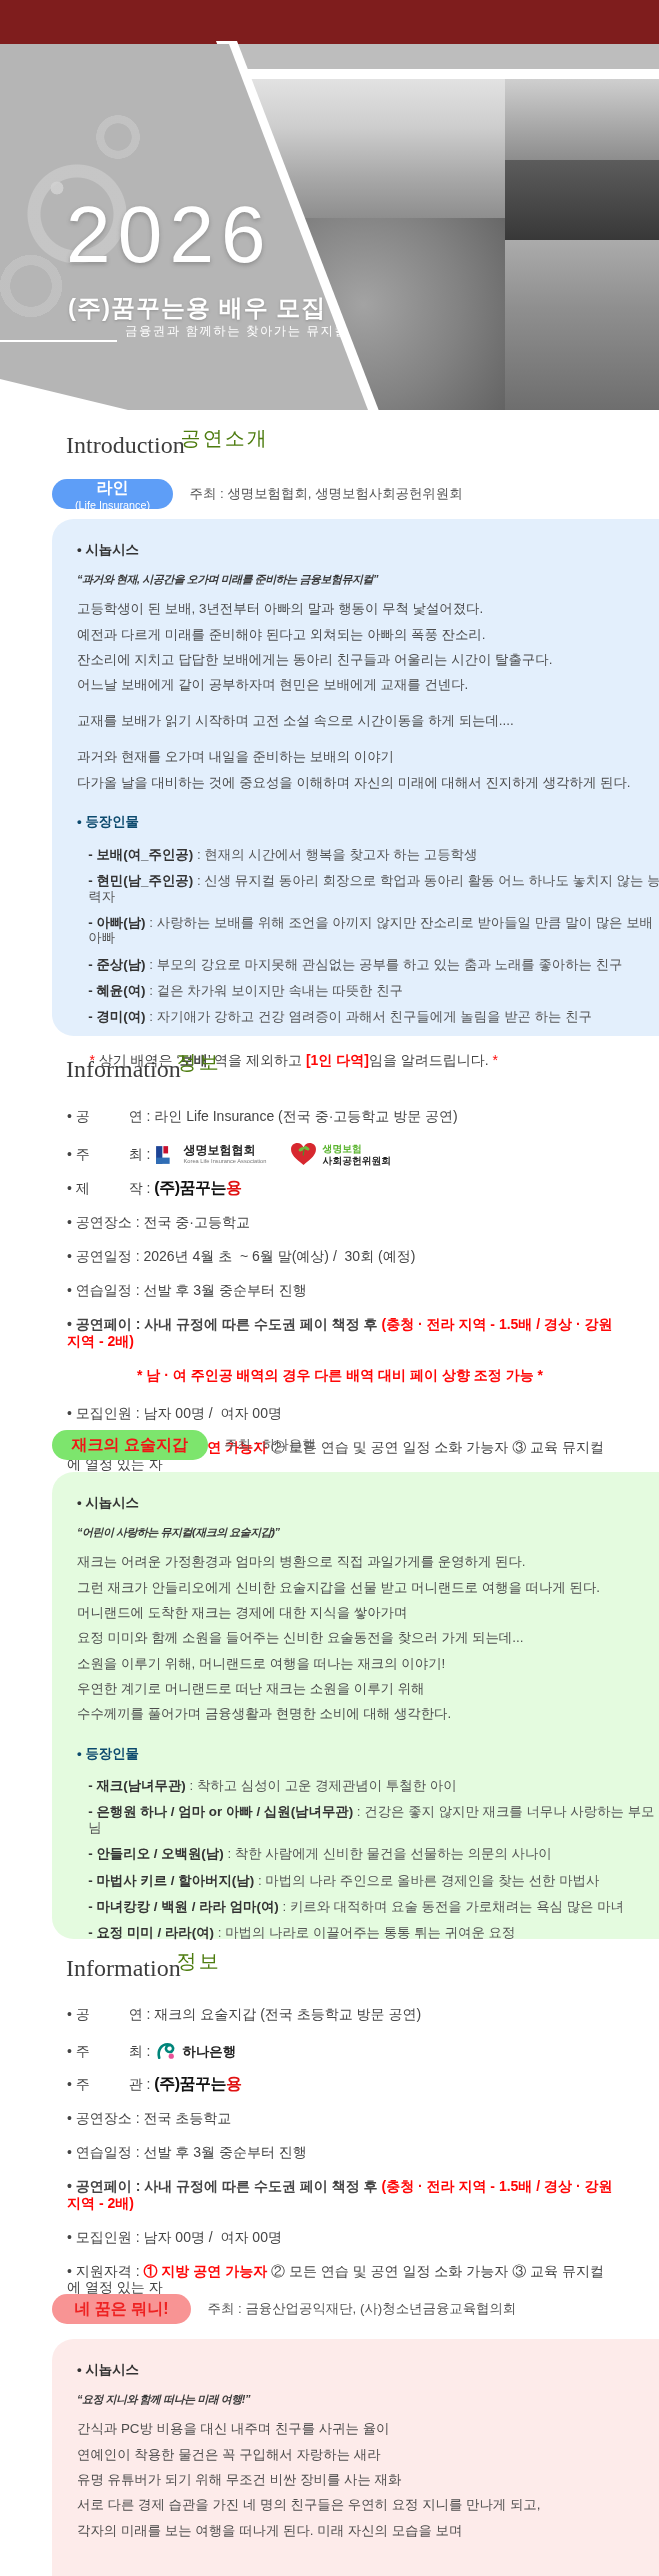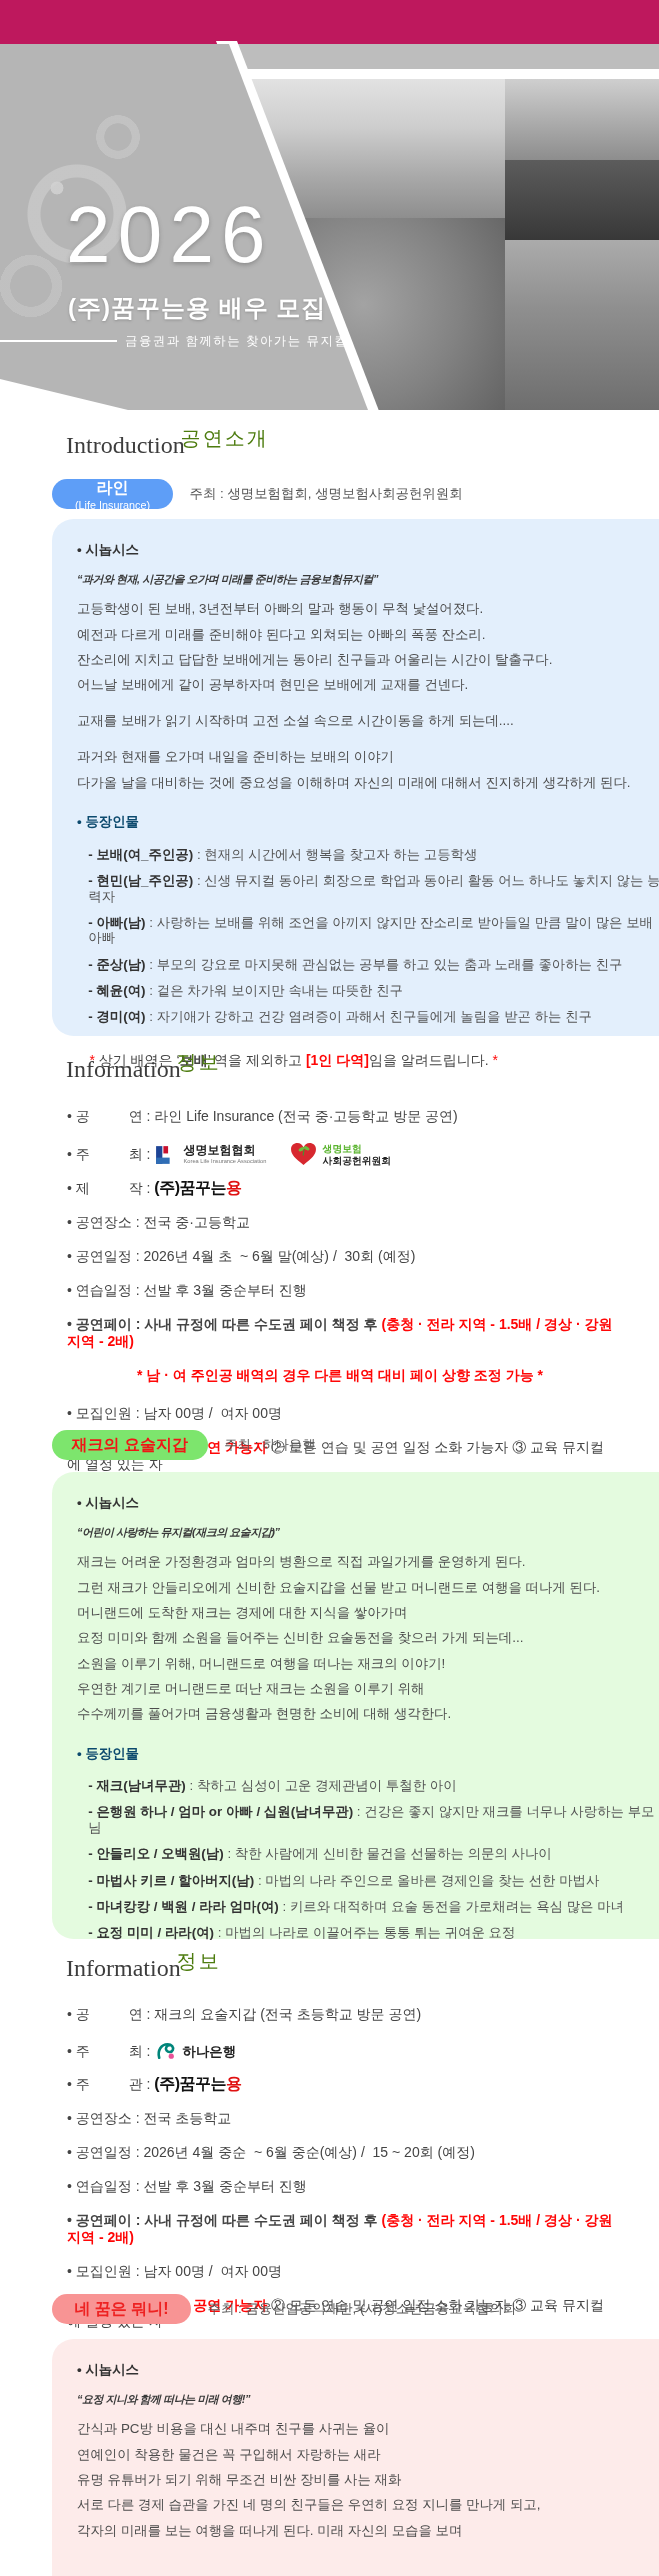--- a/index.html
+++ b/index.html
@@ -1,41 +1,41 @@
 <!DOCTYPE html>
 <html style="font-size:8.2px"><head>
 <meta charset="utf-8">
 <style>
   * { box-sizing: border-box; margin: 0; padding: 0; }
   body { font-family: "Liberation Sans", sans-serif; background:#fff; }
   #page { position: relative; width: 659px; height: 4019px; background:#fff; overflow: hidden; }
   .t { white-space: pre-wrap; }
 
   
-  .banner { position:absolute; top:0; left:0; width:659px; height:410px; background:#be185d; overflow:hidden; }
+  .banner { position:absolute; top:0; left:0; width:659px; height:410px; background:#7f1d1d; overflow:hidden; }
   .band { position:absolute; top:44px; left:0; width:659px; height:25px; background:#bdbdbd; }
   .ph { position:absolute; }
   .ph-c1 { left:222px; top:79px; width:283px; height:139px; background:linear-gradient(180deg,#e2e2e2 0%,#cdcdcd 35%,#a9a9a9 70%,#8e8e8e 100%); }
   .ph-c2 { left:222px; top:218px; width:283px; height:192px; background:radial-gradient(circle at 50% 45%, #a3a3a3 0%, #828282 55%, #636363 100%); }
   .ph-r1 { left:505px; top:79px; width:155px; height:81px; background:linear-gradient(180deg,#cfcfcf,#8d8d8d); }
   .ph-r2 { left:505px; top:160px; width:155px; height:80px; background:linear-gradient(180deg,#5c5c5c,#383838); }
   .ph-r3 { left:505px; top:240px; width:155px; height:170px; background:linear-gradient(180deg,#ababab 0%,#8f8f8f 40%,#6e6e6e 100%); }
   .panel { position:absolute; left:0; top:44px; width:392px; height:366px; background:#b5b5b5;
            background-image: radial-gradient(circle at 57px 144px, rgba(210,210,210,.85) 0 6.2px, transparent 6.7px),
                              radial-gradient(circle at 77px 170px, transparent 0 36px, rgba(205,205,205,.7) 37px 49px, transparent 50px),
                              radial-gradient(circle at 31px 242px, transparent 0 20.6px, rgba(200,200,200,.6) 21px 31px, transparent 31px),
                              radial-gradient(circle at 118px 93px, transparent 0 13.4px, rgba(203,203,203,.6) 14px 21.6px, transparent 22px);
            clip-path: polygon(0 0, 229px 0, 368px 100%, 0 100%); }
   .slash { position:absolute; left:216px; top:41px; width:20.6px; height:371px; background:#fff; transform:skewX(21deg); transform-origin:0 0; }
   .gapline { position:absolute; left:234px; top:69px; width:425px; height:10.3px; background:#fff; }
   .wedge { position:absolute; left:0; top:379px; width:128px; height:31px; background:#fff; clip-path:polygon(0 0, 100% 100%, 0 100%); }
   .y2026 { position:absolute; left:66px; top:195px; font-size:80px; line-height:1; color:#fff; font-weight:500; letter-spacing:7.2px; text-shadow:0 1.5px 4.1px rgba(90,90,90,.45); }
   .btitle { position:absolute; left:68px; top:292px; font-size:24px; color:#fff; font-weight:700; letter-spacing:1px; text-shadow:0 1px 2.6px rgba(90,90,90,.4); }
   .bsubline { position:absolute; left:0; top:340px; width:117px; height:1.5px; background:#fff; }
-  .bsub { position:absolute; left:125px; top:333px; font-size:12.4px; color:#fff; letter-spacing:1.5px; }
+  .bsub { position:absolute; left:125px; top:323px; font-size:12.4px; color:#fff; letter-spacing:1.5px; }
 
   
   .sec-h { position:absolute; left:66px; font-family:"Liberation Serif", serif; font-size:24px; color:#3d3d3d; }
   .sec-h .ghost { font-family:Liberation Serif, serif; font-size:20px; color:#4d7c0f; letter-spacing:2.1px; position:relative; top:-8.2px; margin-left:-4.1px; }
 
   
   .badge-row { position:absolute; left:52px; display:flex; align-items:center; }
   .pill { height:30px; border-radius:15px; display:inline-flex; align-items:center; justify-content:center; padding:0 19.6px; }
   .pill.blue { background:#5e9ef7; color:#fff; min-width:121px;flex-direction:column; }
   .pill.green { background:#7de56d; color:#f01616; min-width:139px; }
@@ -212,21 +212,20 @@
             <path d="M10 34 C6 20 14 8 26 8 C34 8 38 14 36 19 C34 24 27 24 24 20 C21 16 24 10 30 10" fill="none" stroke="#00857a" stroke-width="5" stroke-linecap="round"></path>
             <circle cx="33" cy="31" r="5" fill="#e85298"></circle>
           </svg>
         <span class="stack">
             <span class="l1 t" style="font-size:13.4px;">하나은행</span>
           </span>
       </span>
     </div>
     <div class="irow t"><span>• 주          관 : </span><span class="brand"><span>(주)꿈꾸는</span><span class="bred">용</span></span></div>
     <div class="irow t">• 공연장소 : 전국 초등학교</div>
-    <div class="irow t">• 공연일정 : 2026년 4월 중순  ~ 6월 중순(예상) /  15 ~ 20회 (예정)</div>
     <div class="irow t">• 연습일정 : 선발 후 3월 중순부터 진행</div>
     <div class="irow t"><span class="bold">• 공연페이 : 사내 규정에 따른 수도권 페이 책정 후 </span><span class="rb">(충청 · 전라 지역 - 1.5배 / 경상 · 강원 지역 - 2배)</span></div>
     <div class="irow t">• 모집인원 : 남자 00명 /  여자 00명</div>
     <div class="irow t"><span>• 지원자격 : </span><span class="rb">① 지방 공연 가능자 </span><span>② 모든 연습 및 공연 일정 소화 가능자 ③ 교육 뮤지컬에 열정 있는 자</span></div>
   </div>
 
   <div class="badge-row" style="top:2294px;">
     <div class="pill pink">
       <span class="big t">네 꿈은 뭐니!</span>
     </div>

